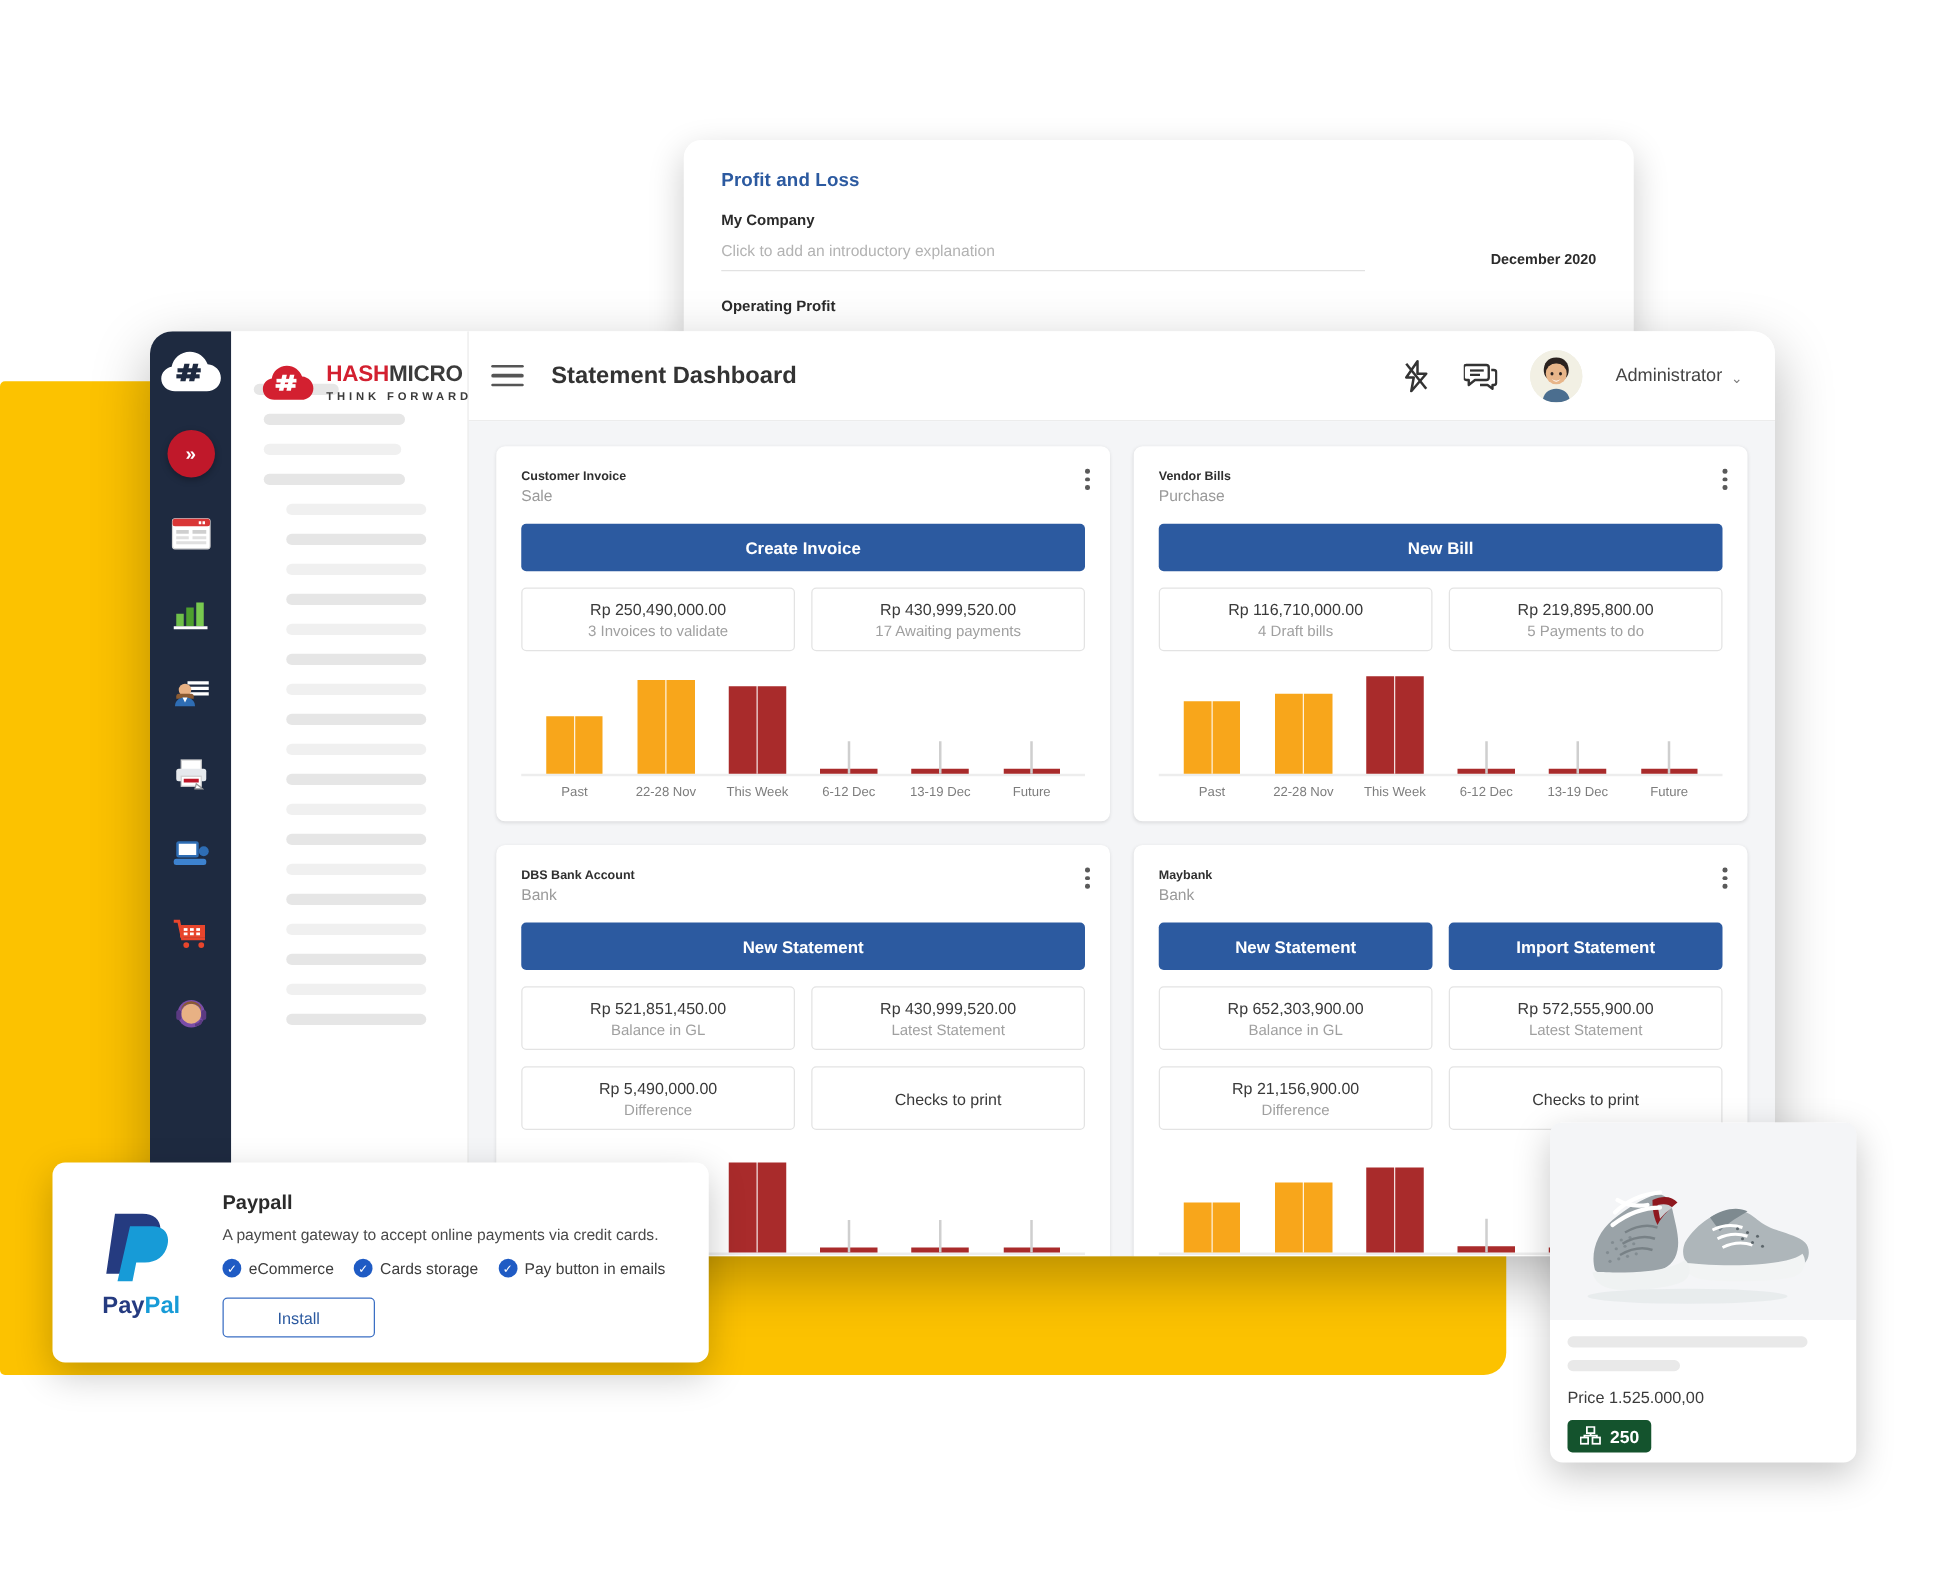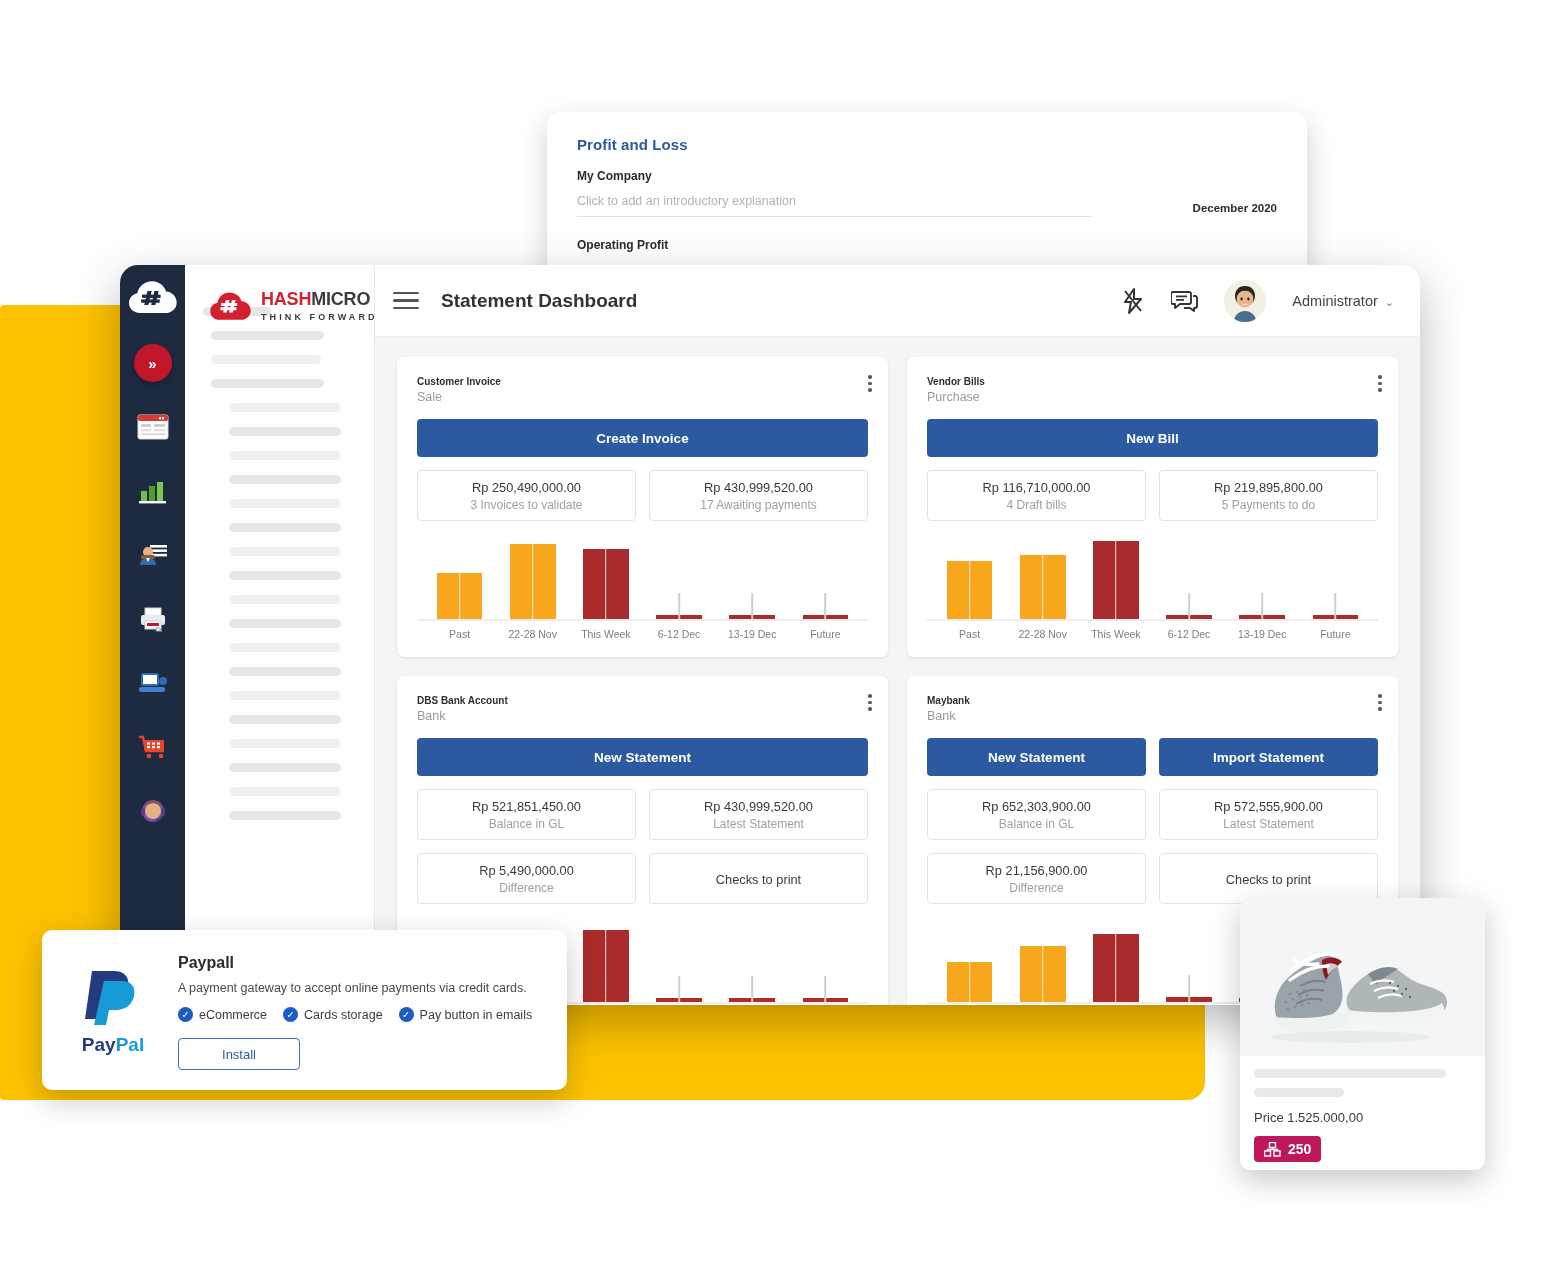--- a/index.html
+++ b/index.html
@@ -187,22 +187,22 @@
     border-radius: 10px; box-shadow: 0 10px 30px rgba(0,0,0,0.22);
     overflow: hidden;
   }
   .prod-img { height: 158px; background: #f3f4f6; position: relative; overflow: hidden; }
   .prod-info { padding: 13px 14px; }
   .pl-sk { height: 9px; border-radius: 5px; background: #e9e9e9; }
   .pl-sk.w1 { width: 192px; }
   .pl-sk.w2 { width: 90px; margin-top: 10px; }
   .prod-price { margin-top: 13px; font-size: 13px; color: #3b3b3b; }
   .qty-badge {
-    margin-top: 11px; display: inline-flex; align-items: flex-end; gap: 7px;
-    background: #be185d; color: #fff; border-radius: 4px;
+    margin-top: 11px; display: inline-flex; align-items: flex-start; gap: 7px;
+    background: #14532d; color: #fff; border-radius: 4px;
     padding: 5px 10px; font-size: 14px; font-weight: 700;
   }
 </style>
 </head>
 <body>
 
 <div class="stage">
 
   <div class="yellow-panel"></div>
 

